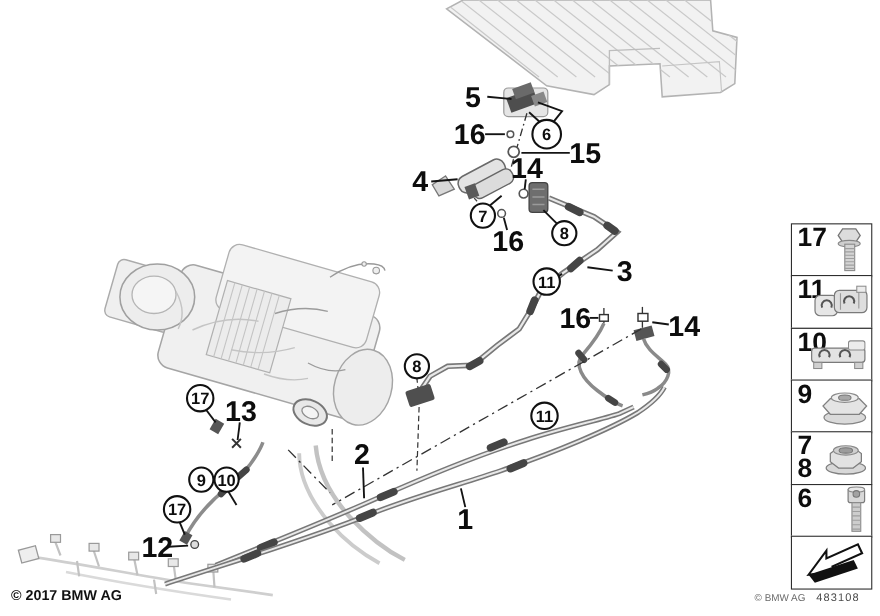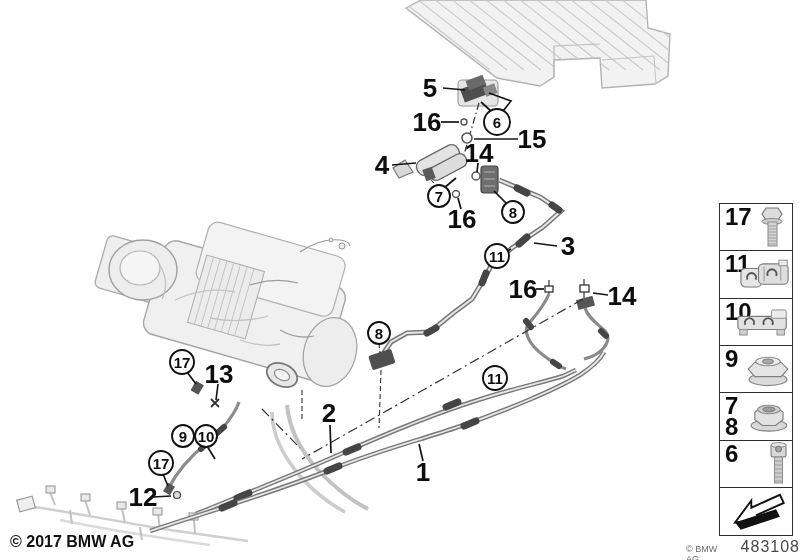--- a/index.html
+++ b/index.html
@@ -13,24 +13,24 @@
   .sidebar{position:absolute;left:719px;top:203px;width:74px;height:333px;
            display:flex;flex-direction:column;}
   .part-box{position:relative;flex:1;background:#fff;border:1.6px solid #2e2e2e;margin-top:-1.6px;}
   .part-box:first-child{margin-top:0;}
   .pnum{position:absolute;top:1px;left:5px;font-size:24px;font-weight:bold;color:#0d0d0d;line-height:1;}
   .pnum2{position:absolute;bottom:1px;left:5px;font-size:24px;font-weight:bold;color:#0d0d0d;line-height:1;}
   .picon{position:absolute;right:2px;top:50%;transform:translateY(-50%);}
   .picon-topright{position:absolute;right:4px;top:1px;transform:none;}
   .arrow-box .picon{right:5px;}
   
-  .footer-left{position:absolute;left:10px;top:533px;font-size:16px;font-weight:bold;color:#111;}
+  .footer-left{position:absolute;left:10px;top:533px;font-size:13px;font-weight:bold;color:#111;}
   .footer-right{position:absolute;left:686px;top:538px;display:flex;align-items:baseline;gap:10px;}
   .copy-small{font-size:9px;color:#6a6a6a;}
-  .diagram-number{font-size:16px;color:#4a4a4a;letter-spacing:1px;}
+  .diagram-number{font-size:10px;color:#4a4a4a;letter-spacing:1px;}
 </style>
 </head>
 <body>
 
 <div class="stage">
 
   <svg class="drawing" width="800" height="560" viewBox="0 0 800 560">
     <defs>
       <clipPath id="packClip">
         <path d="M421,0 L406,8 L497,78 L540,86 L554,77 L554,60 L600,58 L602,88 L655,84 L668,76 L670,34 L648,28 L646,0 Z"></path>

